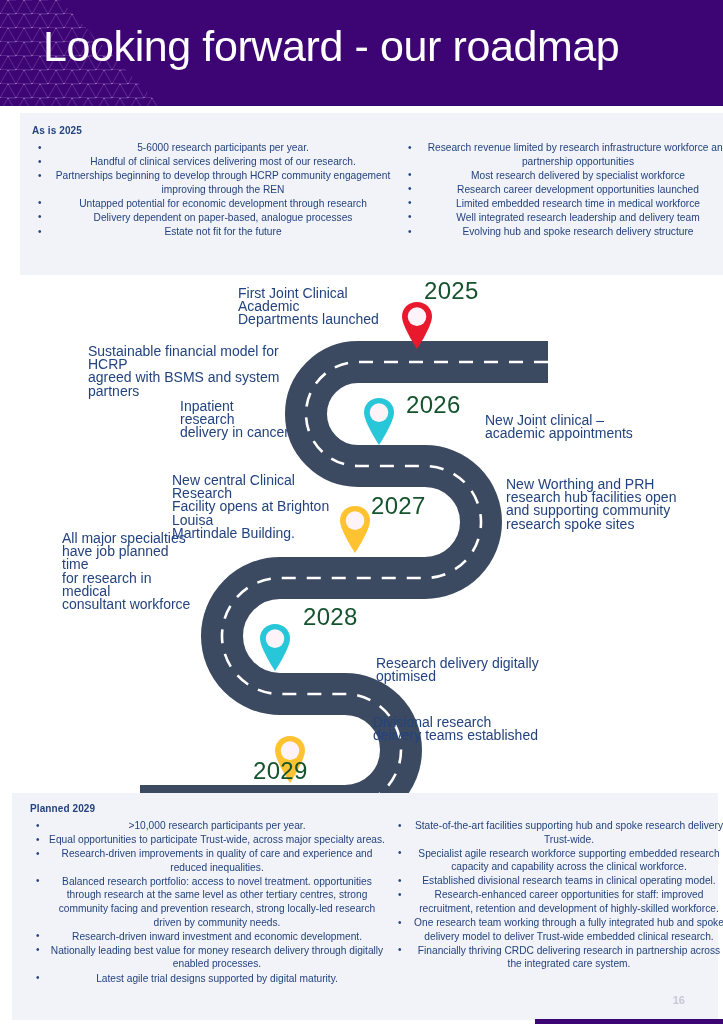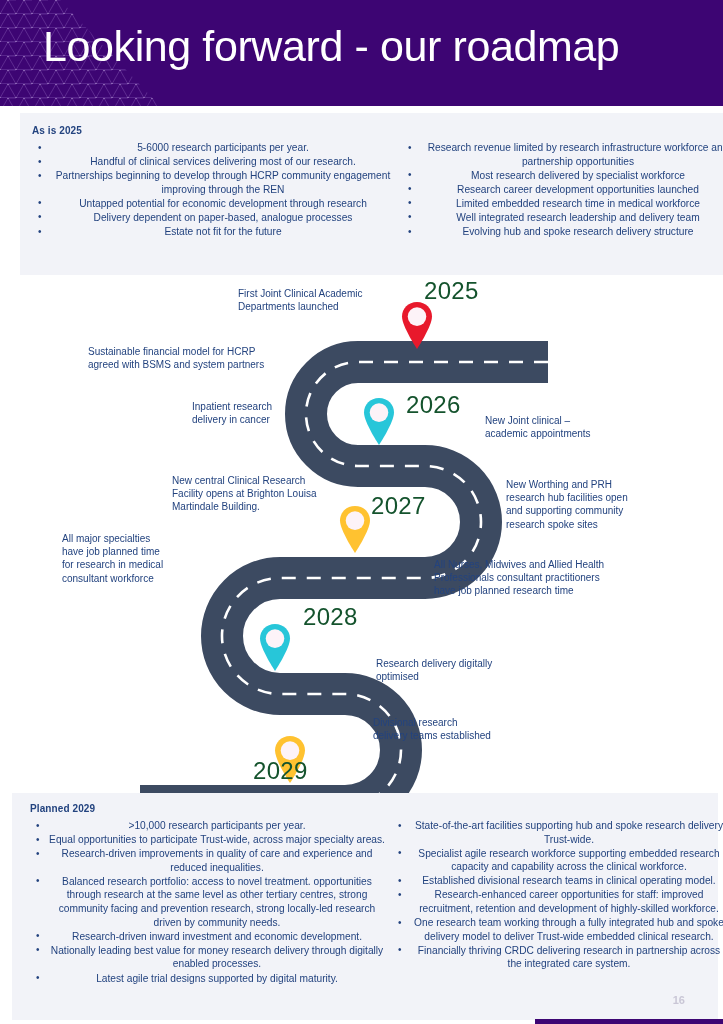--- a/index.html
+++ b/index.html
@@ -125,21 +125,21 @@
     position: absolute;
     font-size: 24px;
     font-weight: 400;
     color: #14532d;
     letter-spacing: 0.3px;
     font-family: "Liberation Sans", sans-serif;
   }
 
   .note {
     position: absolute;
-    font-size: 10px;
+    font-size: 14px;
     line-height: 13.2px;
     color: #23437f;
   }
 
   
   #page-number {
     position: absolute;
     right: 38px;
     bottom: 18px;
     font-size: 11px;
@@ -234,21 +234,21 @@
   <div class="note" style="left:238px; top:15px; width:150px; white-space:pre-line;">First Joint Clinical Academic
 Departments launched</div>
 
   <svg class="pin" style="position:absolute; left:362px; top:124px;" width="34" height="52" viewBox="0 0 34 52">
     <path d="M17 2 C8.2 2 2 8.4 2 16.6 C2 26.5 17 49 17 49 C17 49 32 26.5 32 16.6 C32 8.4 25.8 2 17 2 Z" fill="#27c6d9"></path>
     <circle cx="17" cy="16.6" r="9.3" fill="#fdf3f8"></circle>
   </svg>
   <div class="year-label" style="left:406px; top:119px;">2026</div>
   <div class="note" style="left:88px; top:73px; width:208px; white-space:pre-line;">Sustainable financial model for HCRP
 agreed with BSMS and system partners</div>
-  <div class="note" style="left:192px; top:128px; width:110px; white-space:pre-line;">Inpatient research
+  <div class="note" style="left:180px; top:128px; width:110px; white-space:pre-line;">Inpatient research
 delivery in cancer</div>
   <div class="note" style="left:485px; top:142px; width:160px; white-space:pre-line;">New Joint clinical –
 academic appointments</div>
 
   <svg class="pin" style="position:absolute; left:338px; top:232px;" width="34" height="52" viewBox="0 0 34 52">
     <path d="M17 2 C8.2 2 2 8.4 2 16.6 C2 26.5 17 49 17 49 C17 49 32 26.5 32 16.6 C32 8.4 25.8 2 17 2 Z" fill="#ffc230"></path>
     <circle cx="17" cy="16.6" r="9.3" fill="#fdf3f8"></circle>
   </svg>
   <div class="year-label" style="left:371px; top:220px;">2027</div>
   <div class="note" style="left:172px; top:202px; width:185px; white-space:pre-line;">New central Clinical Research
@@ -261,23 +261,20 @@
   <div class="note" style="left:62px; top:260px; width:135px; white-space:pre-line;">All major specialties
 have job planned time
 for research in medical
 consultant workforce</div>
 
   <svg class="pin" style="position:absolute; left:258px; top:350px;" width="34" height="52" viewBox="0 0 34 52">
     <path d="M17 2 C8.2 2 2 8.4 2 16.6 C2 26.5 17 49 17 49 C17 49 32 26.5 32 16.6 C32 8.4 25.8 2 17 2 Z" fill="#27c6d9"></path>
     <circle cx="17" cy="16.6" r="9.3" fill="#fdf3f8"></circle>
   </svg>
   <div class="year-label" style="left:303px; top:331px;">2028</div>
-  <div class="note" style="left:434px; top:286px; width:212px; white-space:pre-line;">All Nurses, Midwives and Allied Health
-Professionals consultant practitioners
-have job planned research time</div>
   <div class="note" style="left:376px; top:385px; width:170px; white-space:pre-line;">Research delivery digitally
 optimised</div>
 
   <svg class="pin" style="position:absolute; left:273px; top:462px;" width="34" height="52" viewBox="0 0 34 52">
     <path d="M17 2 C8.2 2 2 8.4 2 16.6 C2 26.5 17 49 17 49 C17 49 32 26.5 32 16.6 C32 8.4 25.8 2 17 2 Z" fill="#ffc230"></path>
     <circle cx="17" cy="16.6" r="9.3" fill="#fdf3f8"></circle>
   </svg>
   <div class="year-label" style="left:253px; top:485px;">2029</div>
   <div class="note" style="left:373px; top:444px; width:165px; white-space:pre-line;">Divisional research
 delivery teams established</div>

